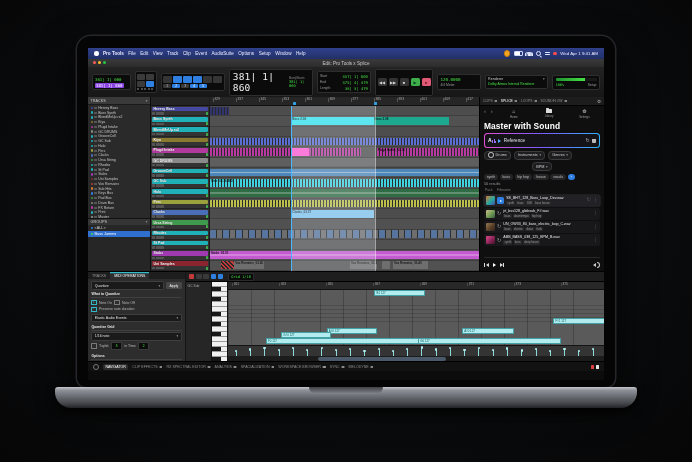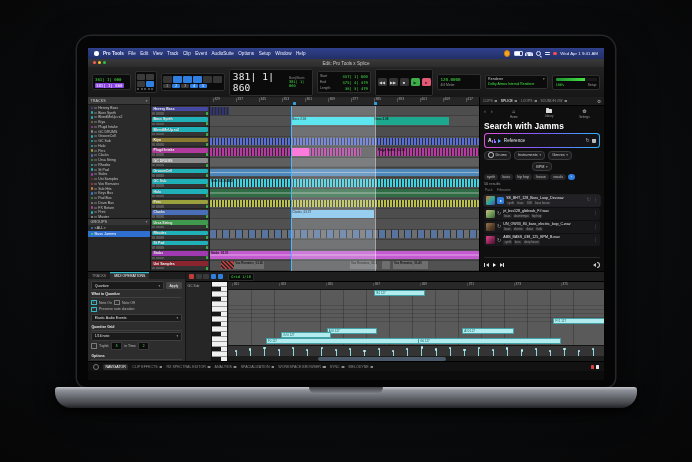--- a/index.html
+++ b/index.html
@@ -757,21 +757,21 @@
               </span>
               <span class="sp-navitem">
                 <span class="folder"></span>
                 <span>Library</span>
               </span>
               <span class="sp-navitem">
                 <span class="nav-ico">⚙</span>
                 <span>Settings</span>
               </span>
             </div>
-            <div class="sp-title">Search with Jamms</div>
+            <div class="sp-title">Master with Sound</div>
             <div class="sp-search">
               <div class="sp-search-in">
                 <span class="aud-ico">
                     <b>A</b>
                     <i style="height:3px"></i>
                     <i style="height:4.5px"></i>
                     <i style="height:2.4px"></i>
                   </span>
                 <span class="sp-play"></span>
                 <span class="sp-query">Reference</span>

